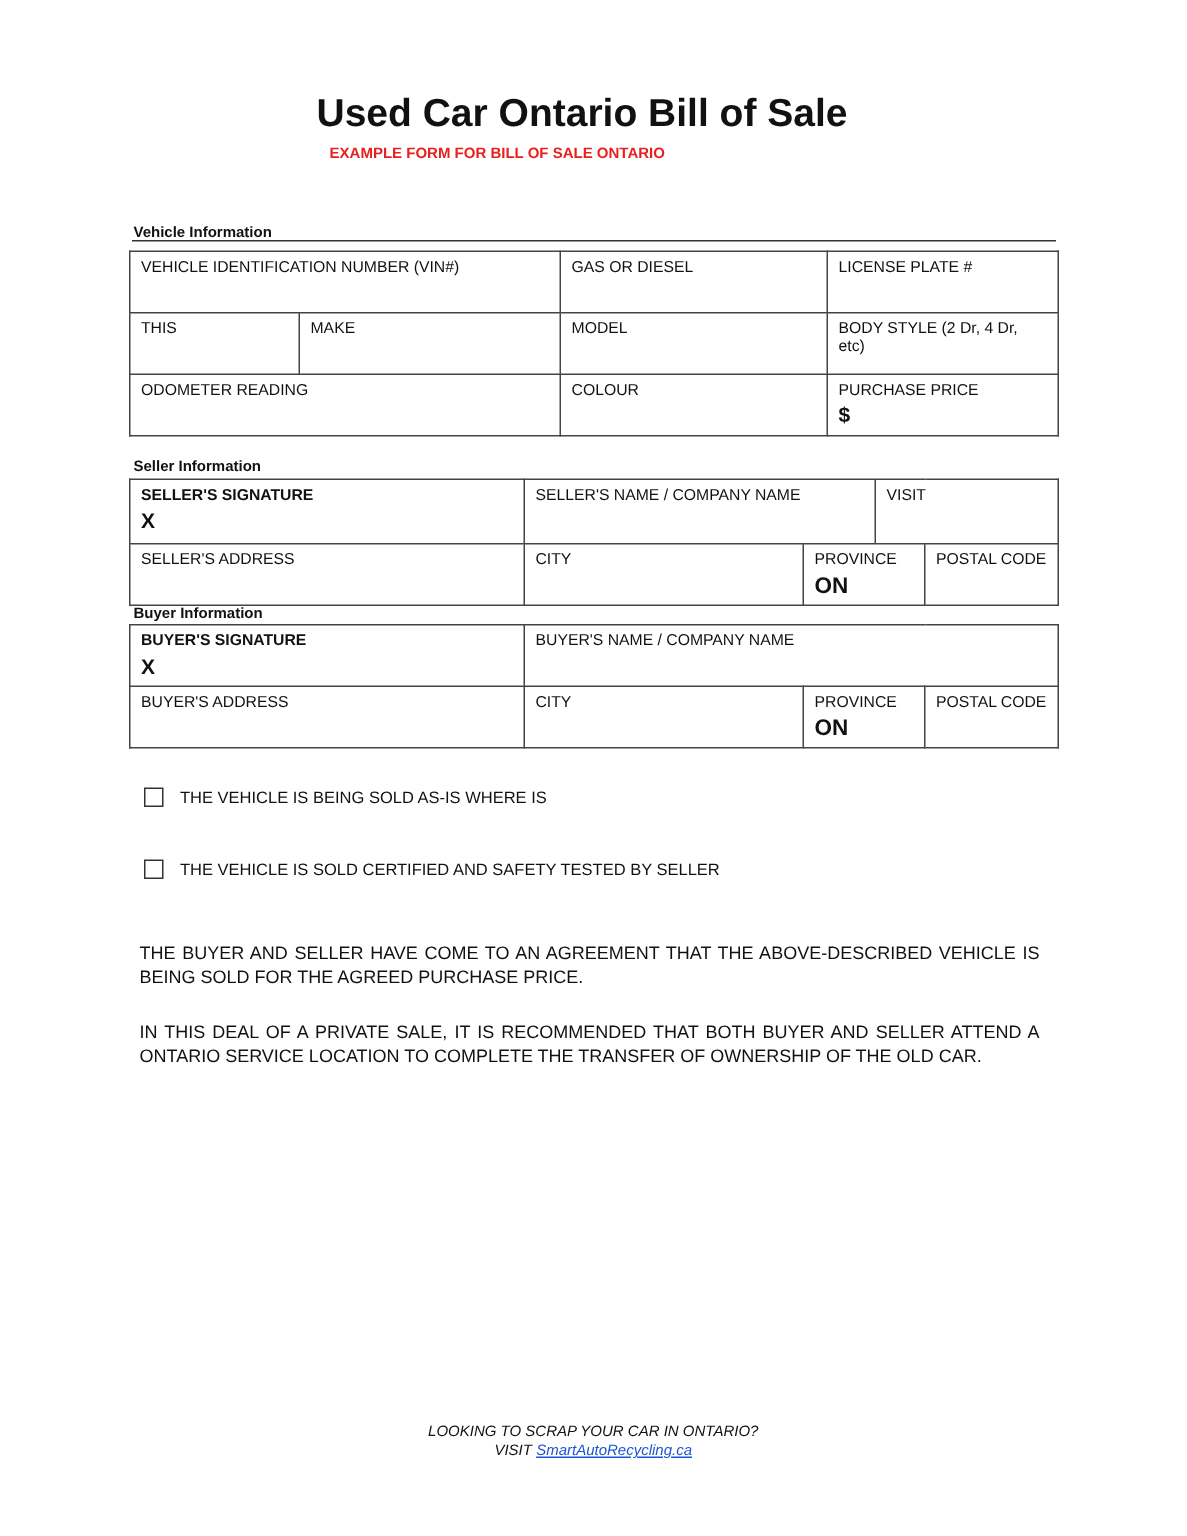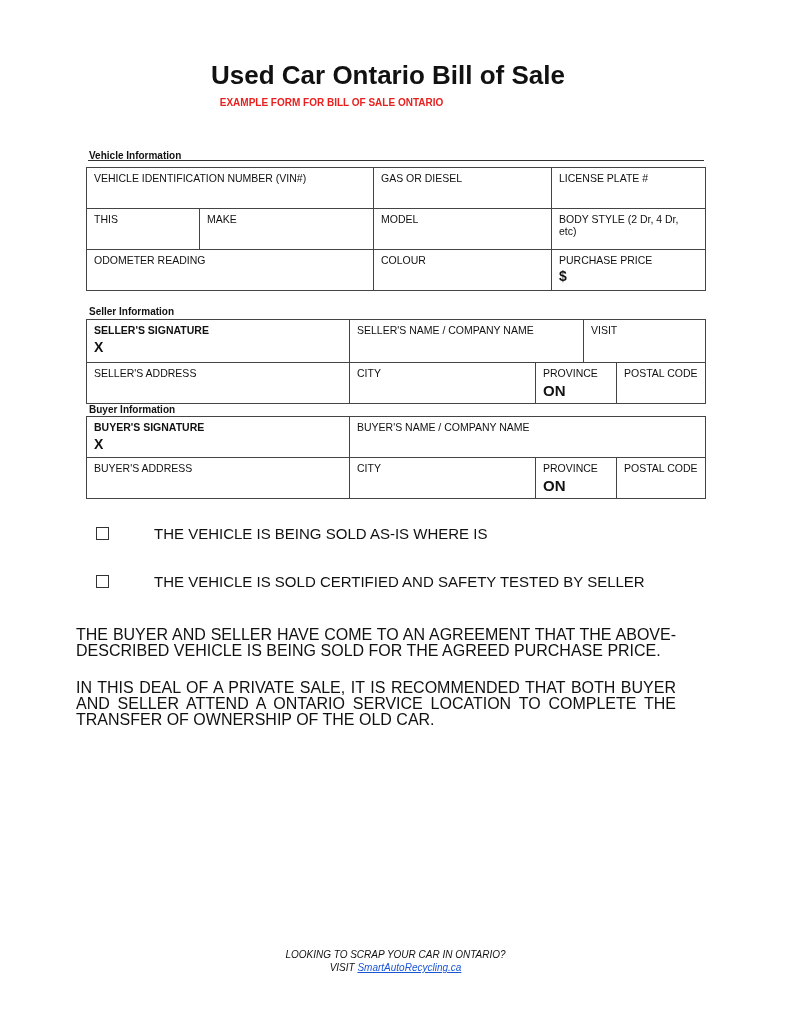--- a/index.html
+++ b/index.html
@@ -7,23 +7,23 @@
   .title { position: absolute; left: 0; width: 776px; top: 60px; text-align: center; font-size: 26px; font-weight: bold; }
   .subtitle { position: absolute; left: 0; width: 663px; top: 97px; text-align: center; font-size: 10px; font-weight: bold; color: #e8201f; }
   .section-label { position: absolute; font-size: 10px; font-weight: bold; }
   .rule { position: absolute; left: 88px; width: 616px; top: 160px; height: 0; border-top: 1.5px solid #333; }
   table.form { position: absolute; border-collapse: collapse; left: 86px; width: 619px; table-layout: fixed; }
   table.form td { border: 1.5px solid #444; vertical-align: top; padding: 4px 7px; font-size: 10.5px; height: 32px; }
   .lbl { display: block; }
   .lbl-bold { font-weight: bold; }
   .val { display: block; font-weight: bold; font-size: 14px; margin-top: 6px; }
   .val-big { font-size: 15px; }
-  .check-row { position: absolute; left: 96px; font-size: 15px; display: flex; align-items: center; gap: 34px; }
+  .check-row { position: absolute; left: 96px; font-size: 11px; display: flex; align-items: center; }
   .checkbox { width: 11px; height: 11px; border: 1.2px solid #333; margin-right: 11px; display: inline-block; }
-  .para { position: absolute; left: 76px; width: 600px; font-size: 16px; line-height: 16px; text-align: justify; }
+  .para { position: absolute; left: 93px; width: 600px; font-size: 12px; line-height: 16px; text-align: justify; }
   .footer { position: absolute; left: 0; width: 791px; top: 948px; text-align: center; font-size: 10px; font-style: italic; line-height: 13px; }
   .footer a { color: #1a55d6; text-decoration: underline; }
 </style>
 </head>
 <body>
 
 <div class="title">Used Car Ontario Bill of Sale</div>
 <div class="subtitle">EXAMPLE FORM FOR BILL OF SALE ONTARIO</div>
 
 <div class="section-label" style="left:89px; top:150px;">Vehicle Information</div>

